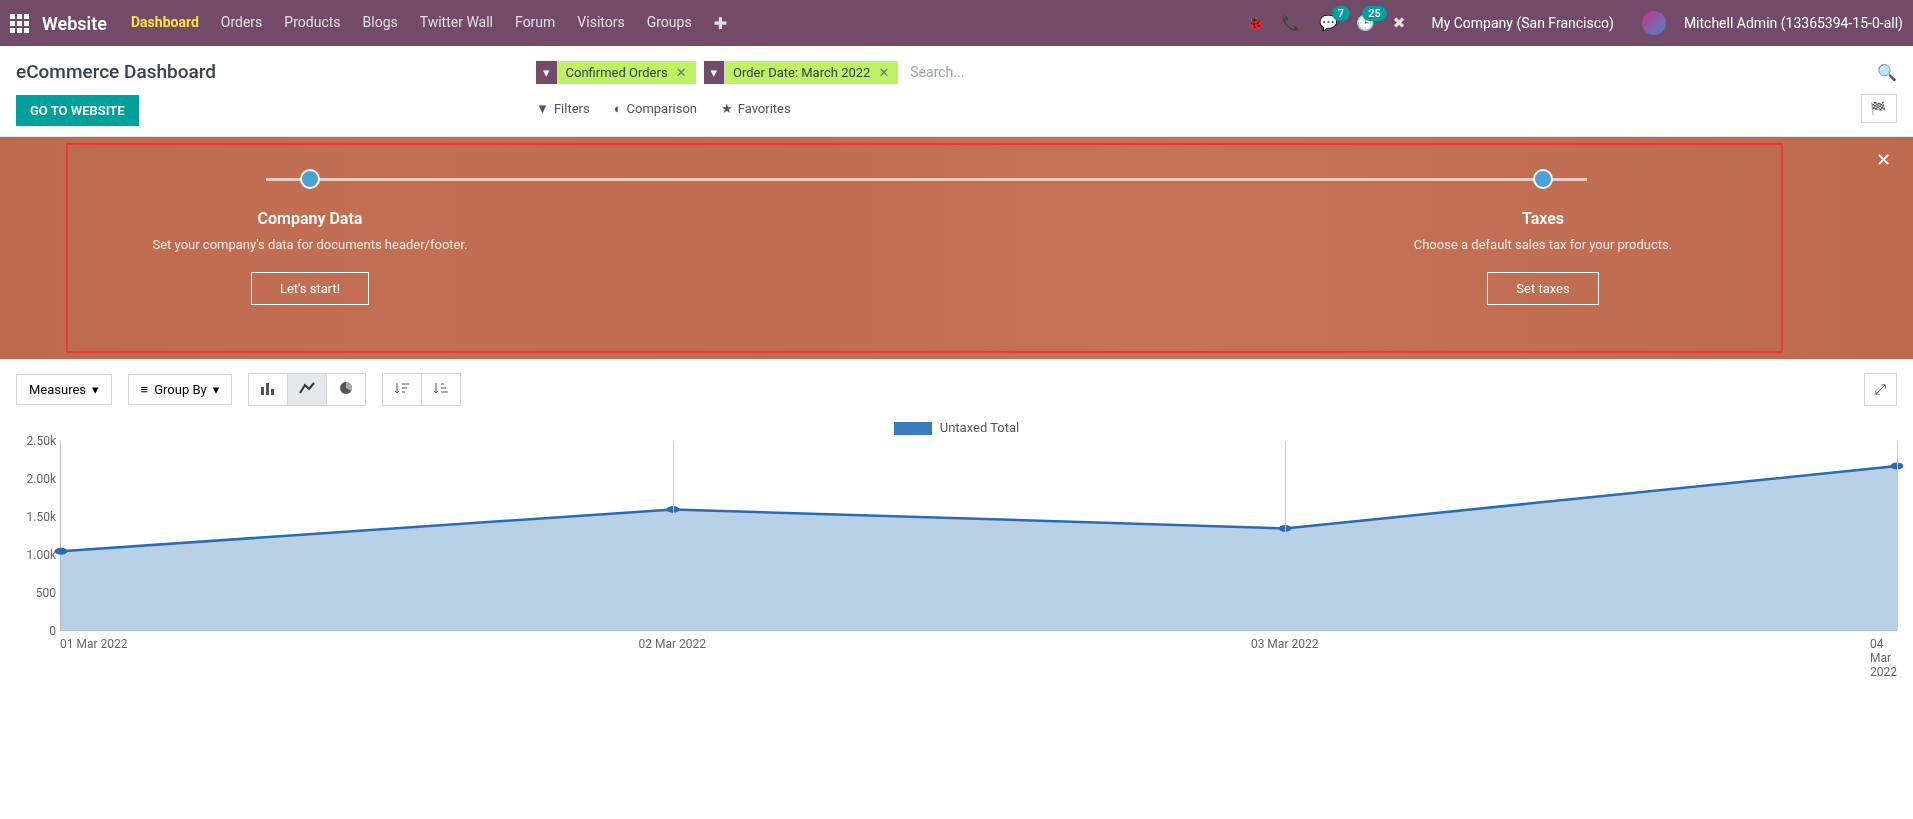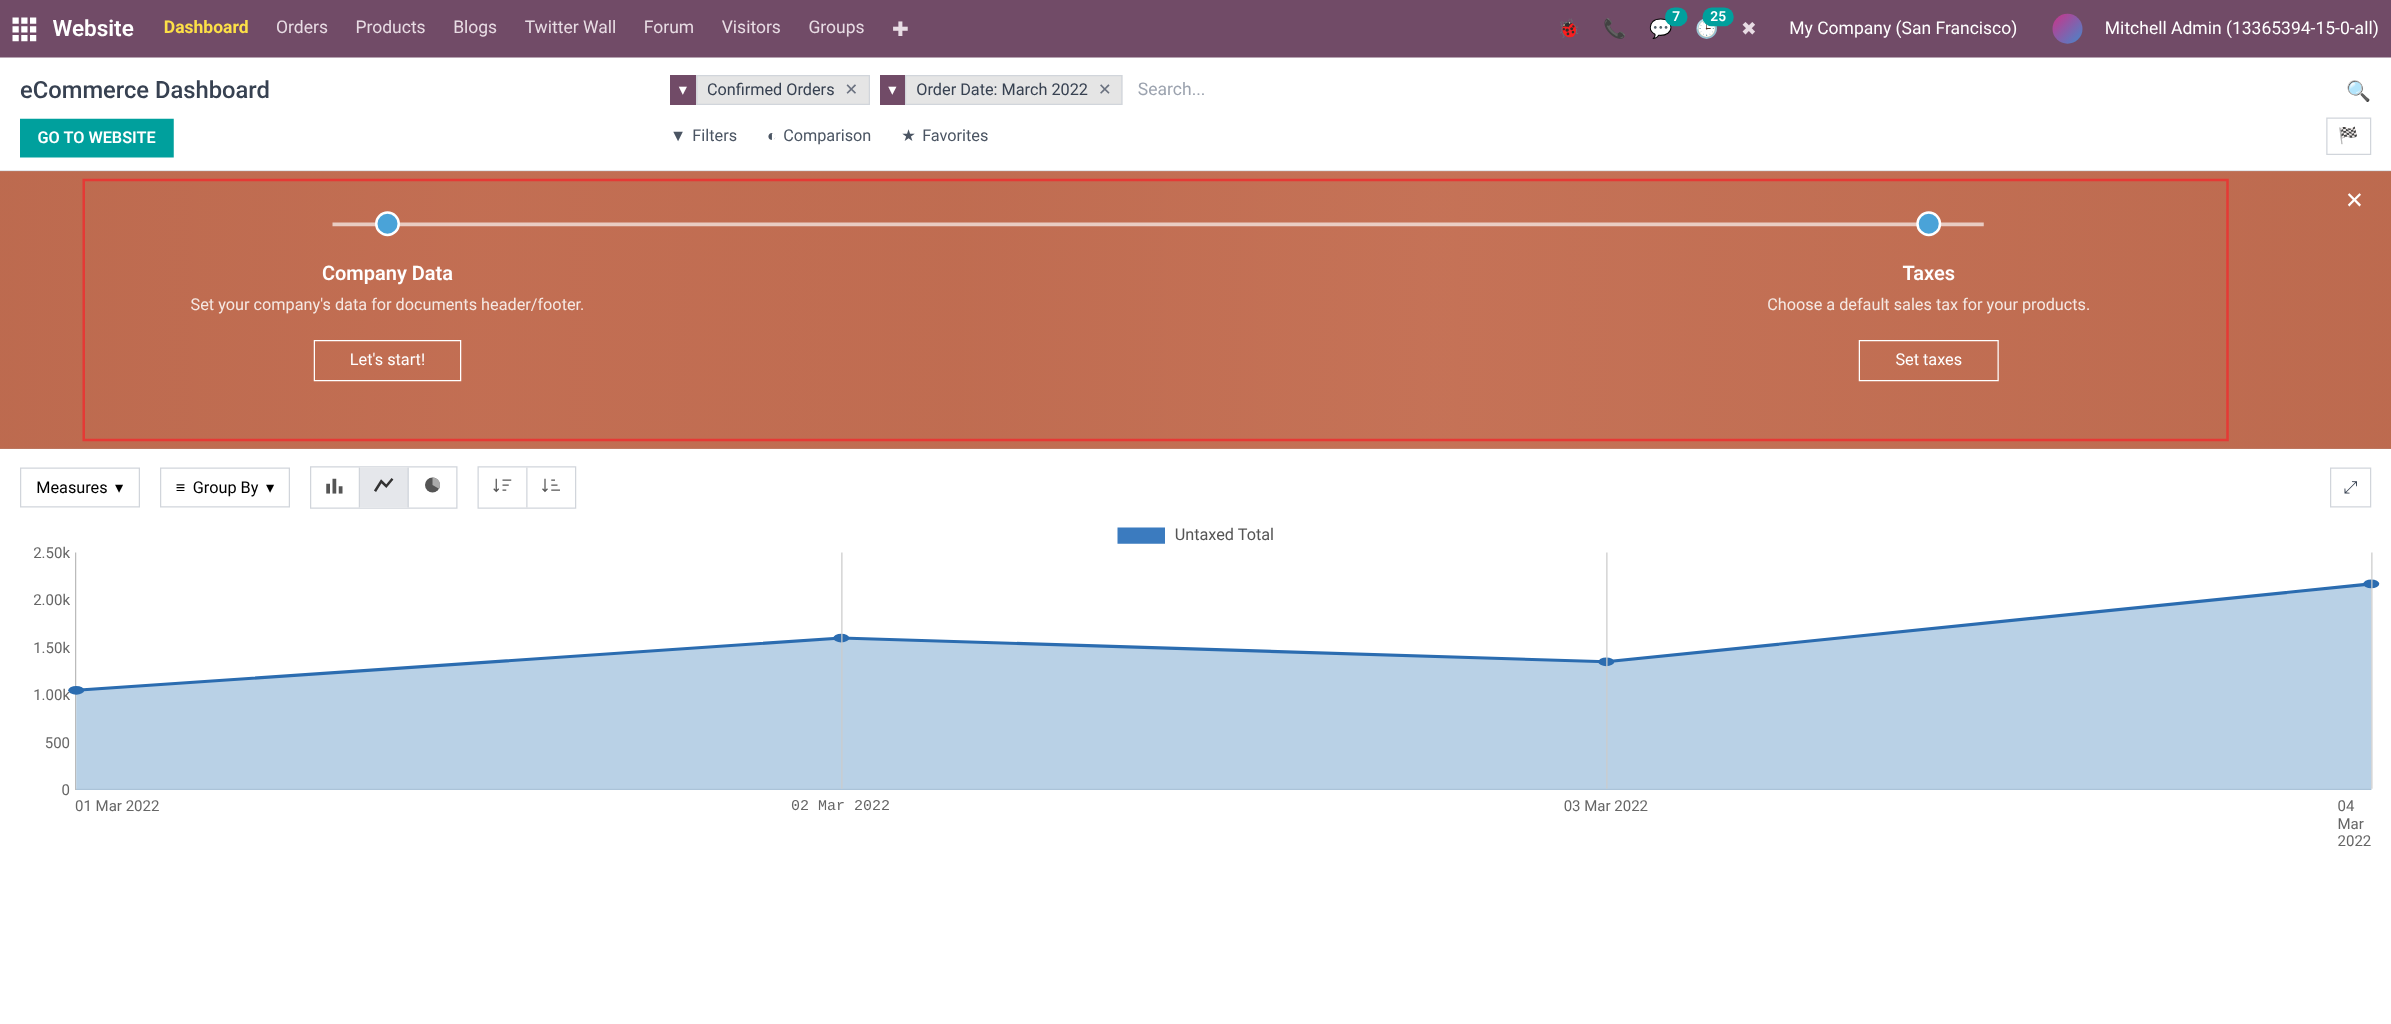--- a/index.html
+++ b/index.html
@@ -21,21 +21,21 @@
 .tray .avatar{width:24px;height:24px;border-radius:50%;background:linear-gradient(135deg,#c38,#48c);display:inline-block;margin-left:10px}
 .tray .user{color:#fff;font-size:14px}
 .subhead{display:flex;align-items:flex-start;padding:14px 16px 10px;border-bottom:1px solid #e5e7eb}
 .subhead .left{flex:0 0 520px}
 .subhead h1{font-size:19px;font-weight:500;color:#374151;margin-bottom:12px}
 .go-btn{background:#00A09D;color:#fff;border:none;padding:8px 14px;font-size:13px;font-weight:600;cursor:pointer}
 .search-area{flex:1}
 .searchrow{display:flex;align-items:center;gap:8px;margin-bottom:10px}
 .facet{display:inline-flex;align-items:center;font-size:13px}
 .facet .ficon{background:#714B67;color:#fff;padding:3px 6px;border:1px solid #714B67}
-.facet .flabel{border:1px solid #d1d5db;padding:3px 8px;background:#e5e5e5;display:flex;align-items:center;gap:8px}
+.facet .flabel{border:1px solid #d1d5db;padding:3px 8px;background:#bef264;display:flex;align-items:center;gap:8px}
 .facet .fx{color:#6b7280;cursor:pointer;font-size:13px}
 .searchbox{flex:1;border:none;outline:none;font-size:14px;padding:4px}
 .searchbox::placeholder{color:#9ca3af}
 .mag{color:#374151;cursor:pointer;font-size:16px}
 .toolbar{display:flex;align-items:center;gap:24px;font-size:13px;color:#4b5563}
 .toolbar .t{cursor:pointer;display:flex;align-items:center;gap:5px}
 .right-tools{margin-left:auto;border:1px solid #d1d5db;padding:6px 9px;cursor:pointer}
 .onboard{position:relative;height:222px;background:linear-gradient(rgba(200,110,80,.82),rgba(200,110,80,.82)),linear-gradient(90deg,#8a5a4a 0%,#a87060 20%,#9a6555 40%,#b88575 60%,#8a5a4a 100%);color:#fff}
 .onboard .frame{position:absolute;top:6px;left:66px;right:130px;bottom:6px;border:2px solid #e53935}
 .onboard .close{position:absolute;top:12px;right:22px;color:#fff;font-size:18px;cursor:pointer}
@@ -233,18 +233,18 @@
           <circle cx="333.3333333333333" cy="68.39999999999999" r="3.5" fill="#2b6cb0"></circle>
           <circle cx="666.6666666666666" cy="87.39999999999999" r="3.5" fill="#2b6cb0"></circle>
           <circle cx="1000" cy="25.080000000000013" r="3.5" fill="#2b6cb0"></circle>
         </svg>
     <div class="grid-v" style="left: 33.3333%;"></div>
         <div class="grid-v" style="left: 66.6667%;"></div>
         <div class="grid-v" style="left: 100%;"></div>
       </div>
     <div class="xlabels" id="xlabels">
         <div style="left: 0%; transform: translateX(0px);">01 Mar 2022</div>
-        <div style="left: 33.3333%; font-family: Liberation Mono, monospace;">02 Mar 2022</div>
+        <div style="left: 33.3333%;">02 Mar 2022</div>
         <div style="left: 66.6667%;">03 Mar 2022</div>
         <div style="left: 100%; transform: translateX(-100%);">04 Mar 2022</div>
       </div>
   </div>
 </div>
 
 </body></html>

